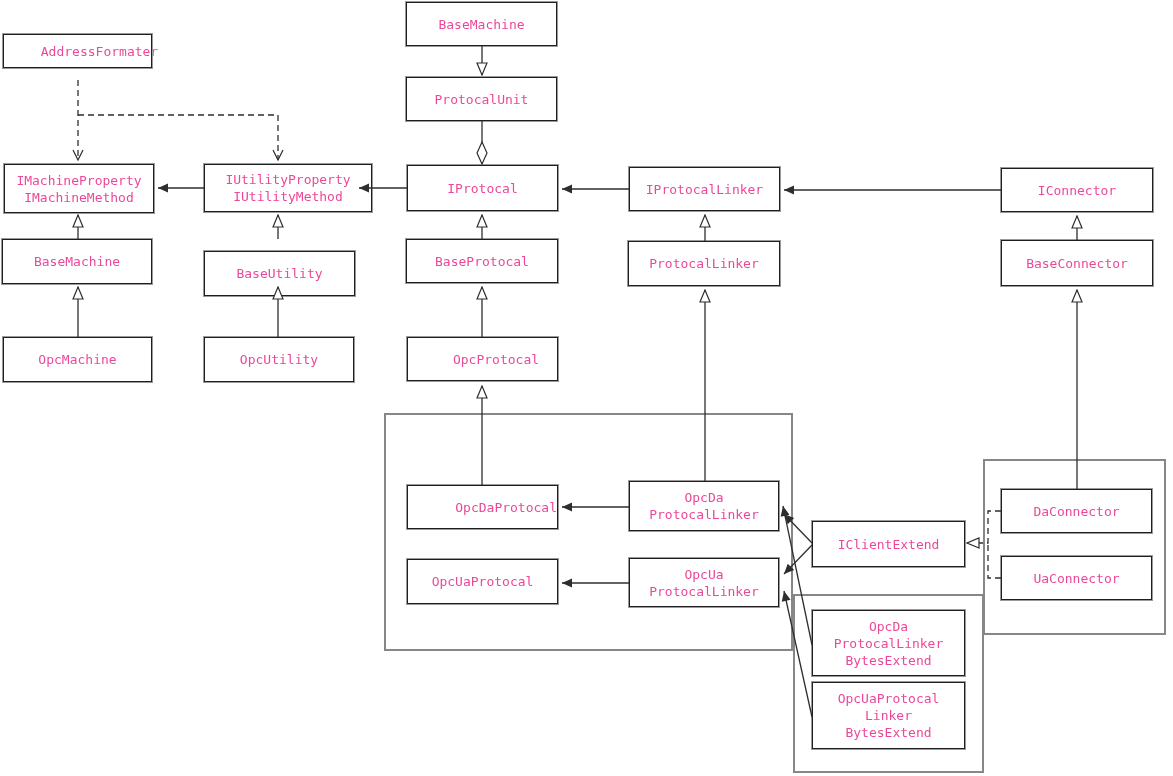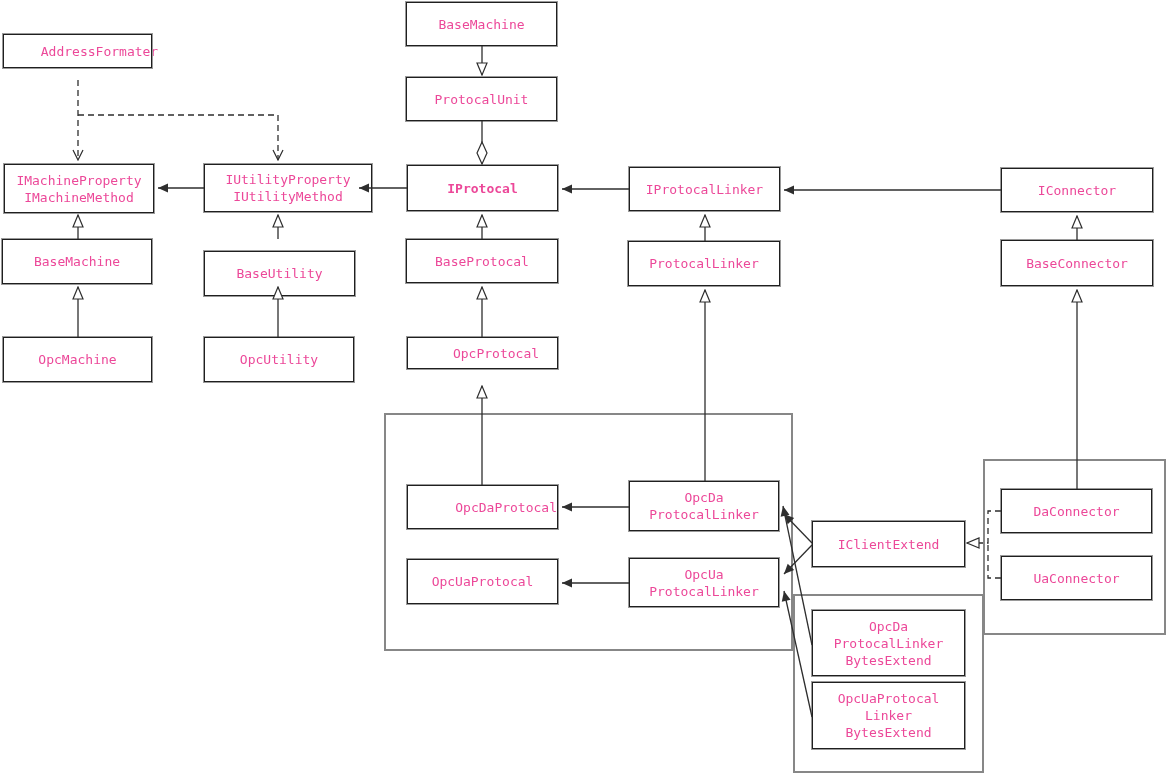--- a/index.html
+++ b/index.html
@@ -89,27 +89,27 @@
   <div class="node" style="left:204px;top:337px;width:150px;height:45px;">
     <span>OpcUtility</span>
   </div>
 
   <div class="node" style="left:406px;top:2px;width:151px;height:44px;">
     <span>BaseMachine</span>
   </div>
   <div class="node" style="left:406px;top:77px;width:151px;height:44px;">
     <span>ProtocalUnit</span>
   </div>
-  <div class="node" style="left:407px;top:165px;width:151px;height:46px;font-weight:bold;">
+  <div class="node" style="left:407px;top:165px;width:151px;height:46px;">
     <span>IProtocal</span>
   </div>
   <div class="node" style="left:406px;top:239px;width:152px;height:44px;">
     <span>BaseProtocal</span>
   </div>
-  <div class="node" style="left:407px;top:337px;width:151px;height:32px;padding-left:27px;">
+  <div class="node" style="left:407px;top:337px;width:151px;height:44px;padding-left:27px;">
     <span>OpcProtocal</span>
   </div>
 
   <div class="node" style="left:629px;top:167px;width:151px;height:44px;">
     <span>IProtocalLinker</span>
   </div>
   <div class="node" style="left:628px;top:241px;width:152px;height:45px;">
     <span>ProtocalLinker</span>
   </div>
 

